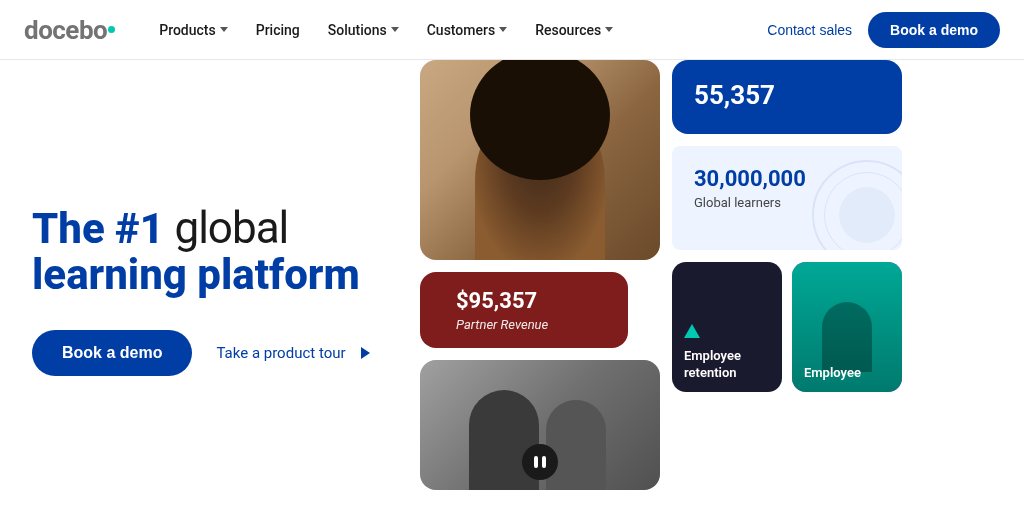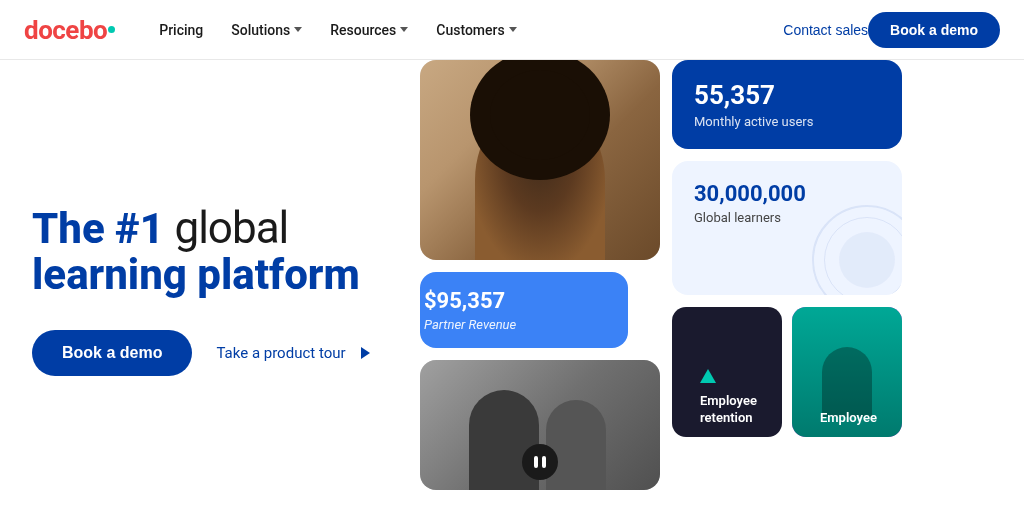--- a/index.html
+++ b/index.html
@@ -24,21 +24,21 @@
       z-index: 10;
     }
     .logo {
       display: flex;
       align-items: center;
       margin-right: 32px;
     }
     .logo-text {
       font-size: 26px;
       font-weight: 700;
-      color: #ef4444;
+      color: #737373;
       letter-spacing: -0.5px;
     }
     .logo-dot {
       width: 7px;
       height: 7px;
       background: #00C9B1;
       border-radius: 50%;
       display: inline-block;
       margin-left: 1px;
       vertical-align: super;
@@ -65,20 +65,21 @@
       width: 0;
       height: 0;
       border-left: 4px solid transparent;
       border-right: 4px solid transparent;
       border-top: 5px solid #555;
       display: inline-block;
     }
     .nav-actions {
       display: flex;
       align-items: center;
+      gap: 16px;
     }
     .contact-sales-btn {
       font-size: 14px;
       font-weight: 500;
       color: #003DA5;
       cursor: pointer;
       background: none;
       border: none;
     }
     .book-demo-btn-nav {
@@ -220,23 +221,23 @@
       transform: translateX(-50%);
       width: 100px;
       height: 90px;
       background: #1a0f05;
       border-radius: 50%;
       box-shadow: 0 0 0 20px #1a0f05;
     }
 
     
     .revenue-card {
-      background: #3b82f6;
+      background: #7f1d1d;
       border-radius: 16px;
-      padding: 16px 4px;
+      padding: 16px 36px;
       width: 208px;
     }
     .revenue-amount {
       font-size: 22px;
       font-weight: 700;
       color: #fff;
       margin-bottom: 4px;
     }
     .revenue-label {
       font-size: 13px;
@@ -338,25 +339,25 @@
       margin-bottom: 4px;
     }
     .stat-label {
       font-size: 13px;
       color: rgba(255,255,255,0.85);
     }
 
     
     .global-learners-card {
       background: #EEF4FF;
-      border-radius: 16px;
+      border-radius: 8px;
       padding: 20px 22px;
       position: relative;
       overflow: hidden;
-      height: 134px;
+      height: 104px;
     }
     .global-stat-number {
       font-size: 22px;
       font-weight: 700;
       color: #003DA5;
       margin-bottom: 4px;
     }
     .global-stat-label {
       font-size: 13px;
       color: #444;
@@ -409,21 +410,21 @@
       background: #1a1a2e;
     }
     .small-card-teal {
       background: #d946ef;
     }
     .small-card-content {
       position: absolute;
       bottom: 0;
       left: 0;
       right: 0;
-      padding: 10px 28px;
+      padding: 10px 12px;
     }
     .small-card-title {
       font-size: 13px;
       font-weight: 600;
       color: #fff;
       line-height: 1.3;
     }
     
     .trend-arrow {
       width: 0;
@@ -482,32 +483,36 @@
 </head>
 <body>
 
 <nav>
   <div class="logo">
     <span class="logo-text">docebo</span>
       <span class="logo-dot"></span>
   </div>
   <div class="nav-links">
     <div class="nav-item">
+      <span>Products</span>
+      <span class="chevron"></span>
+    </div>
+    <div class="nav-item">
       <span>Pricing</span>
     </div>
     <div class="nav-item">
       <span>Solutions</span>
       <span class="chevron"></span>
     </div>
     <div class="nav-item">
+      <span>Customers</span>
+      <span class="chevron"></span>
+    </div>
+    <div class="nav-item">
       <span>Resources</span>
-      <span class="chevron"></span>
-    </div>
-    <div class="nav-item">
-      <span>Customers</span>
       <span class="chevron"></span>
     </div>
   </div>
   <div class="nav-actions">
     <button class="contact-sales-btn">Contact sales</button>
     <button class="book-demo-btn-nav">Book a demo</button>
   </div>
 </nav>
 
 <div class="main">
@@ -552,21 +557,20 @@
             <div class="pause-bar"></div>
           </div>
         </div>
       </div>
     </div>
 
     <div class="stats-col">
 
       <div class="active-users-card">
         <div class="stat-number">55,357</div>
-        <div class="stat-label">Monthly active users</div>
       </div>
 
       <div class="global-learners-card">
         <div class="global-stat-number">30,000,000</div>
         <div class="global-stat-label">Global learners</div>
         <div class="globe-bg"></div>
       </div>
 
       <div class="bottom-small-cards">
 

